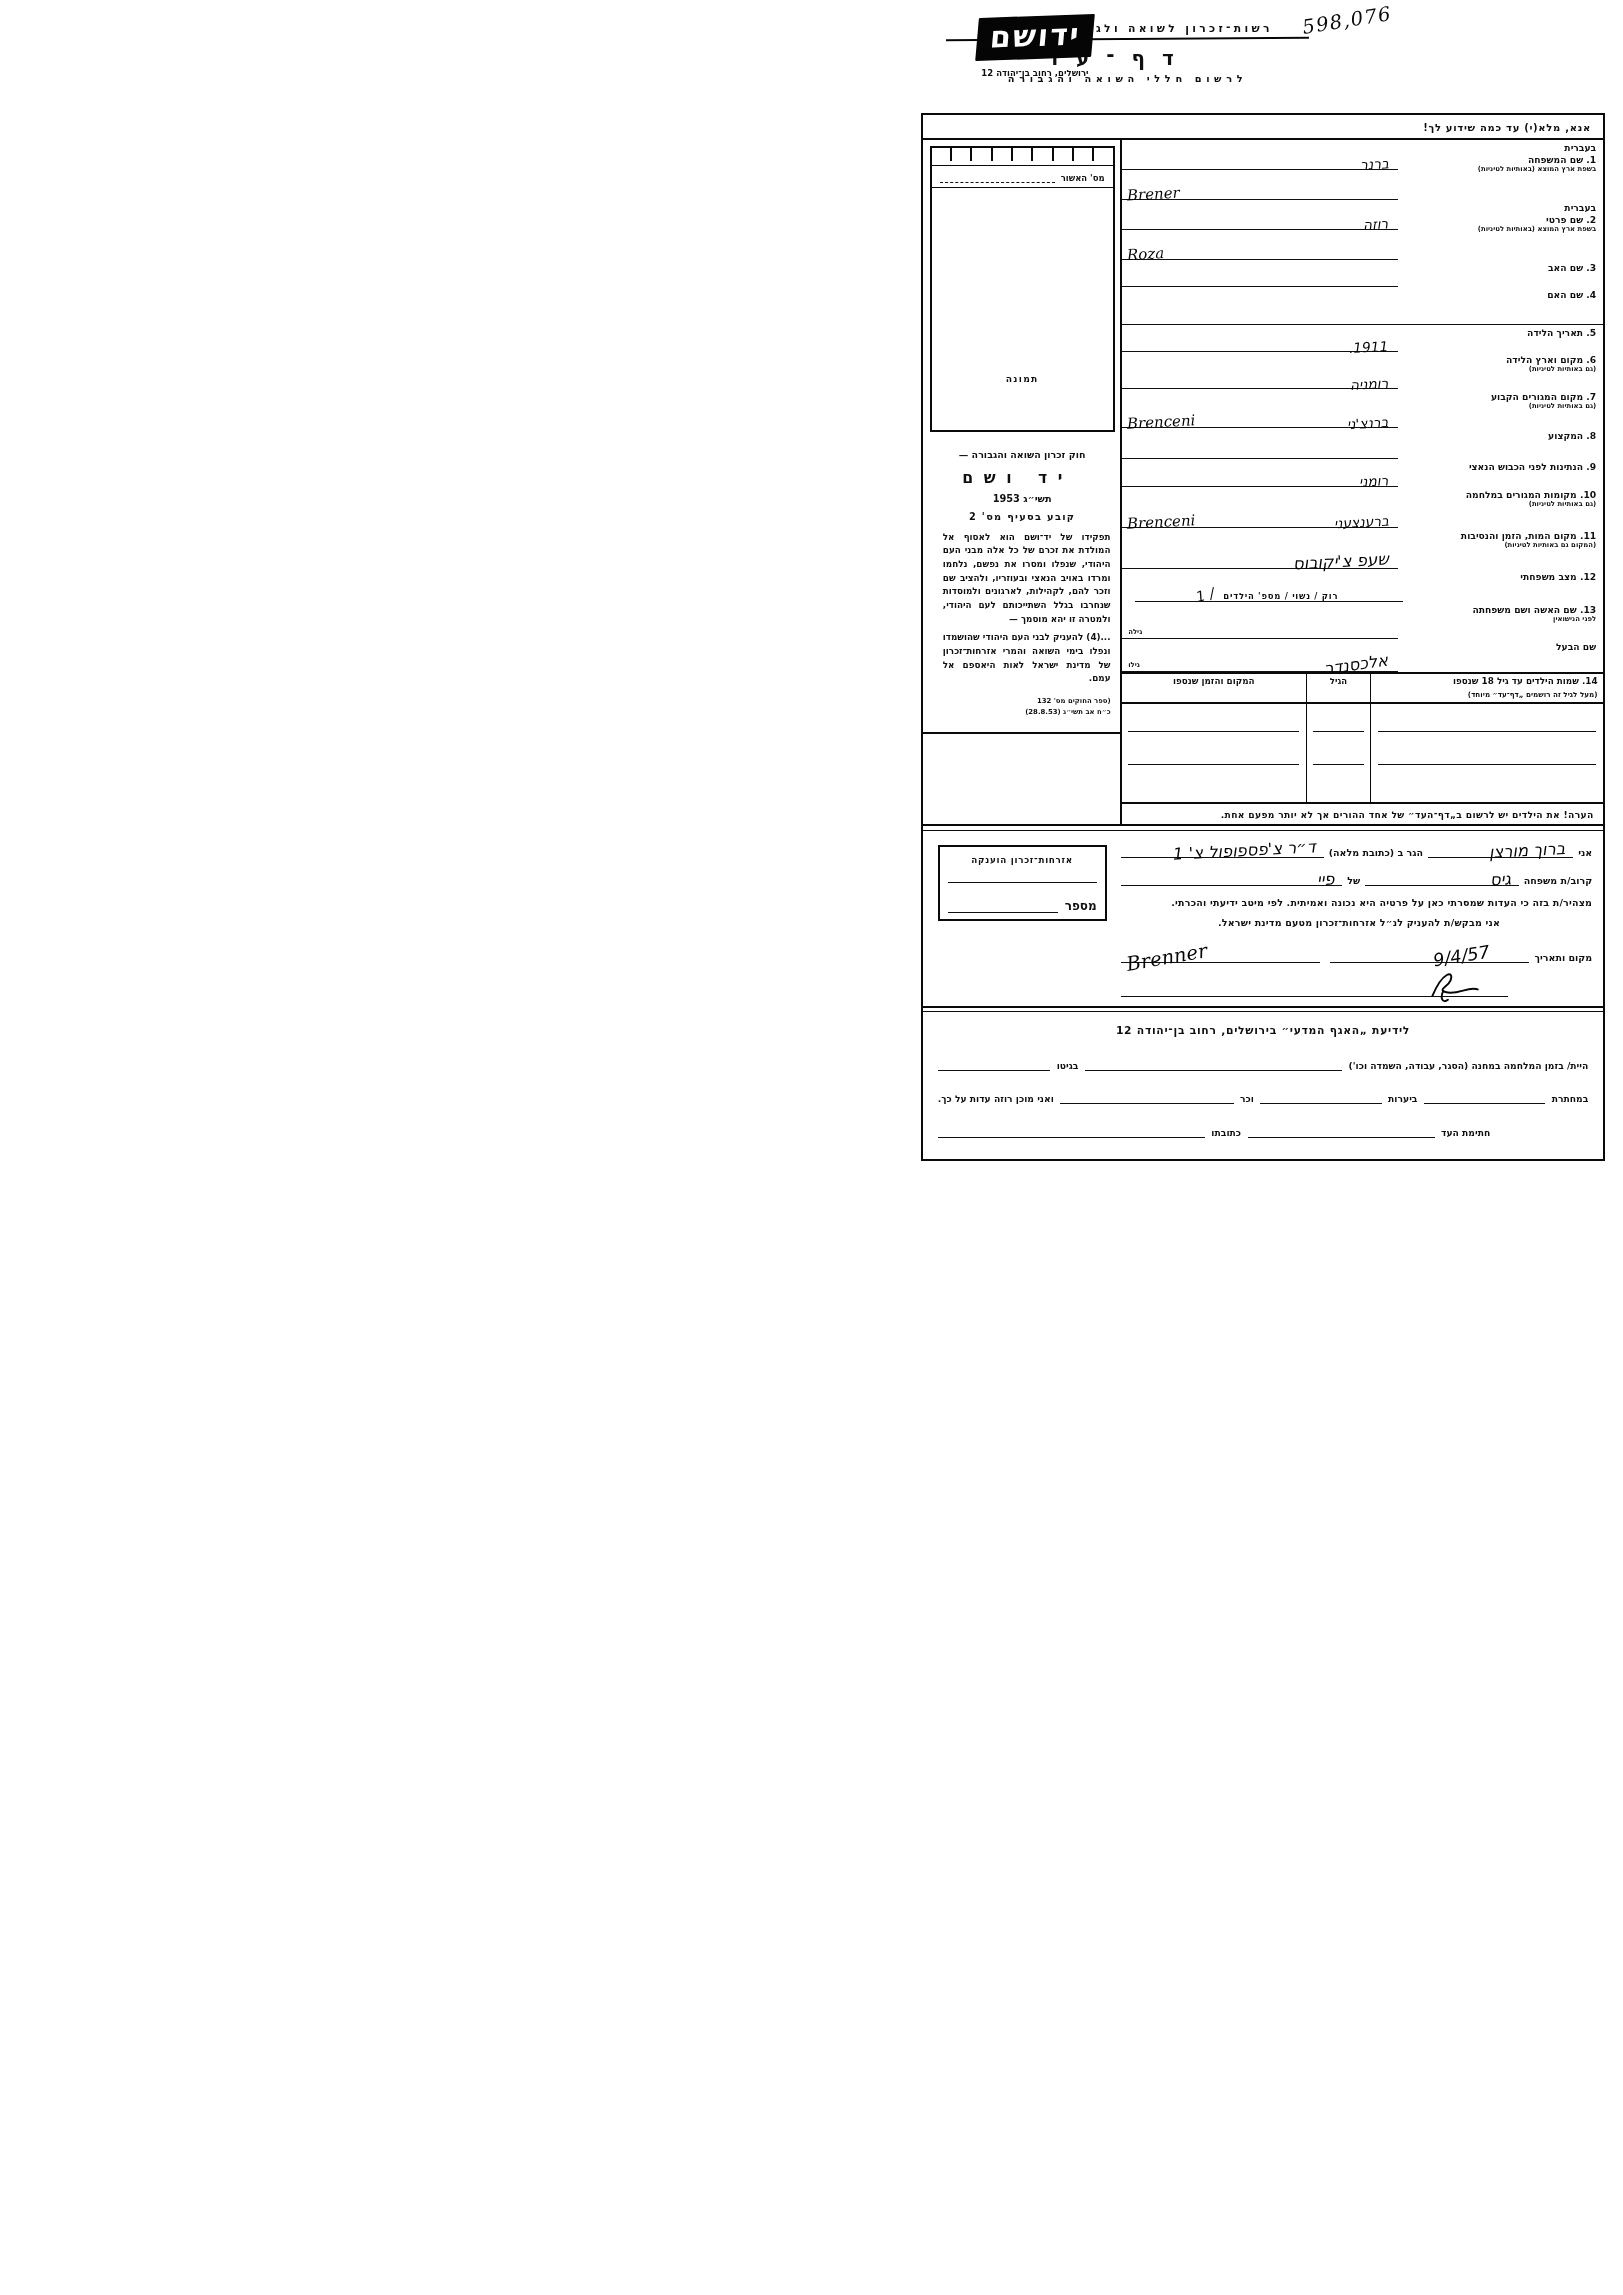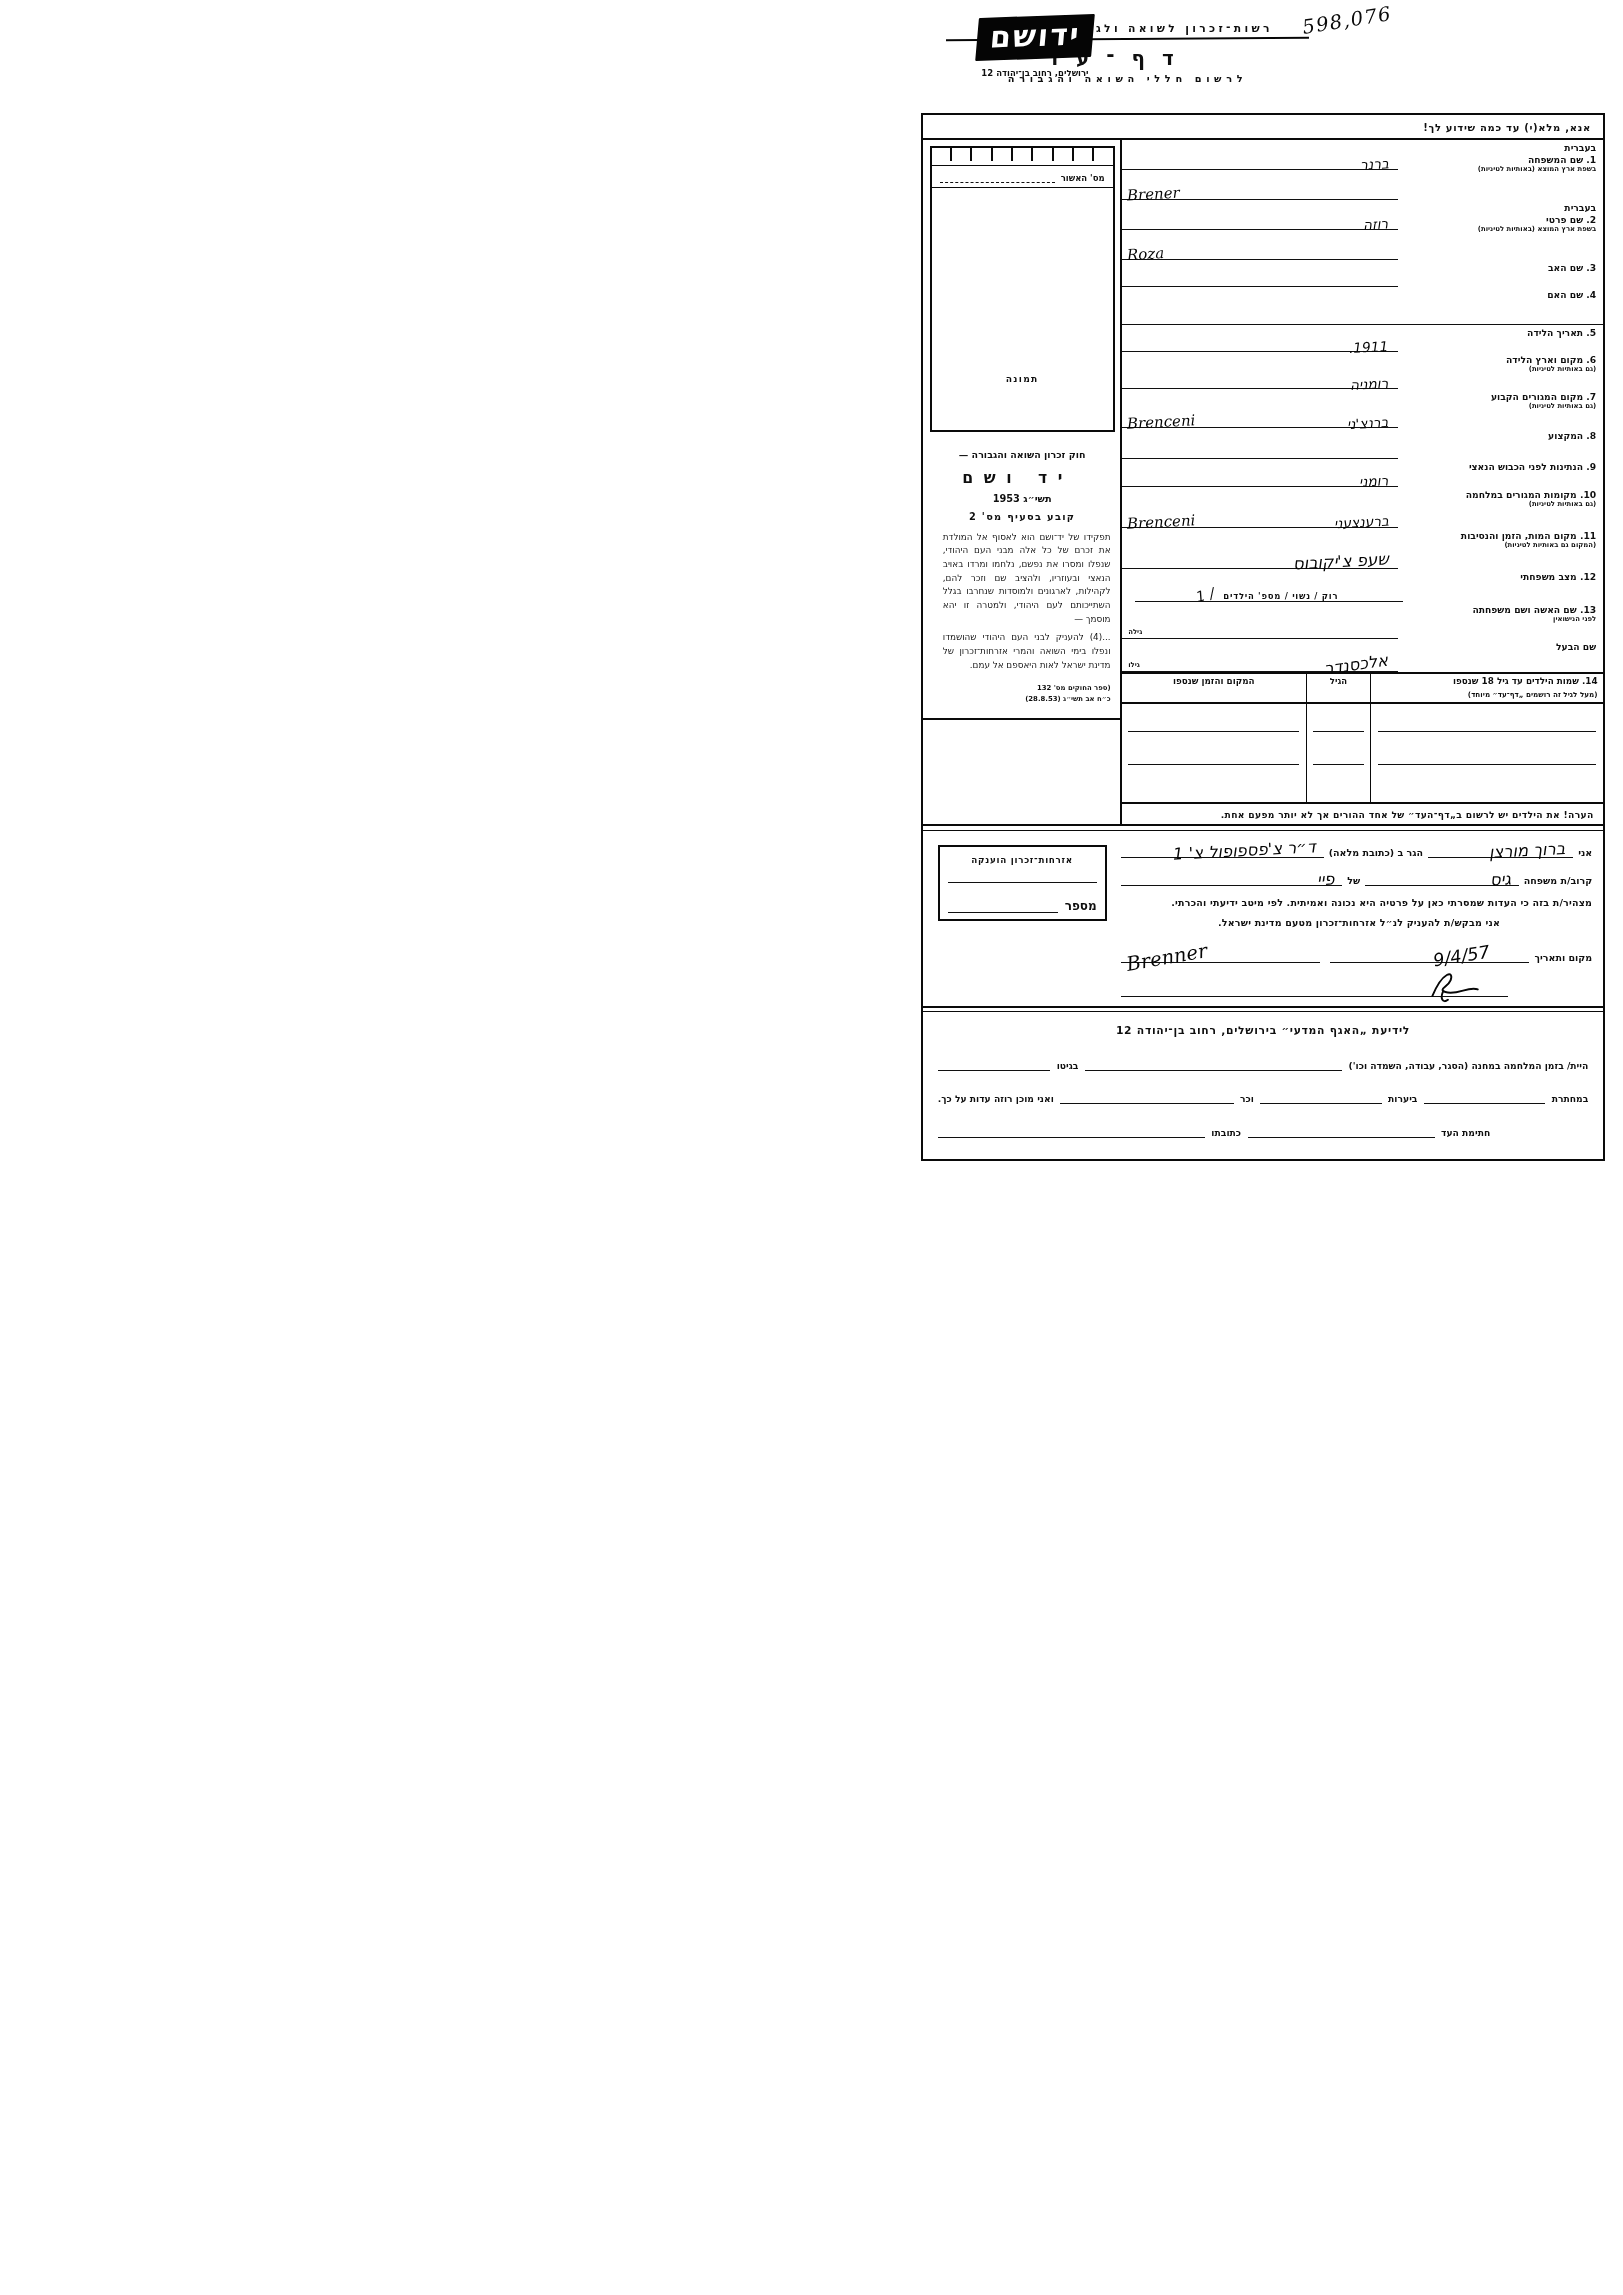--- a/index.html
+++ b/index.html
@@ -79,21 +79,21 @@
   .approval{padding:6.5px 7.9px 3.9px 7.9px; border-bottom:1.3px solid #101010; display:flex; align-items:flex-end; gap:5.2px;}
   .approval .alab{font-weight:bold; font-size:8.5px; white-space:nowrap;}
   .approval .dots{flex:1; border-bottom:1.3px dashed #151515; height:9.2px;}
   .photo{height:196px; display:flex; align-items:flex-end; justify-content:center; padding-bottom:46px;}
   .photo .plab{font-weight:bold; font-size:9.2px; letter-spacing:1.3px;}
   .law{padding:17px 9.2px 5.2px 10.5px; text-align:center;}
   .law .lh{font-weight:bold; font-size:9.5px; white-space:nowrap;}
   .law .ln{font-weight:bold; font-size:15.7px; letter-spacing:10.5px; margin-top:7.9px; padding-right:9.2px;}
   .law .ly{font-weight:bold; font-size:9.8px; margin-top:6.5px;}
   .law .ls{font-weight:bold; font-size:9.8px; margin-top:6.5px; letter-spacing:1.3px;}
-  .law .lp{font-weight:normal; font-size:8.8px; text-align:justify; line-height:1.55; margin-top:9.2px;margin-left:9px;}
+  .law .lp{font-weight:bold; font-size:8.8px; text-align:justify; line-height:1.55; margin-top:9.2px;margin-left:9px;}
   .law .lp2{margin-top:5.2px;}
   .law .lref{font-size:6.9px; font-weight:bold; text-align:right; margin-top:10.5px; line-height:1.6;}
   .panel-rule{border-bottom:2px solid #101010; margin:7.9px 0 0 0;}
   
   .bigrule{height:3.3px; border-top:2px solid #101010; border-bottom:1.3px solid #101010;}
   .body2{display:flex; align-items:flex-start;}
   .decl{width:71%; border-left:0; padding:9.2px 10.5px 6.5px 5.2px;}
   .panel2{width:29%;}
   .drow{display:flex; align-items:flex-end; gap:5.2px; margin-bottom:10.5px;}
   .dlab{font-weight:bold; font-size:9.5px; white-space:nowrap;}

